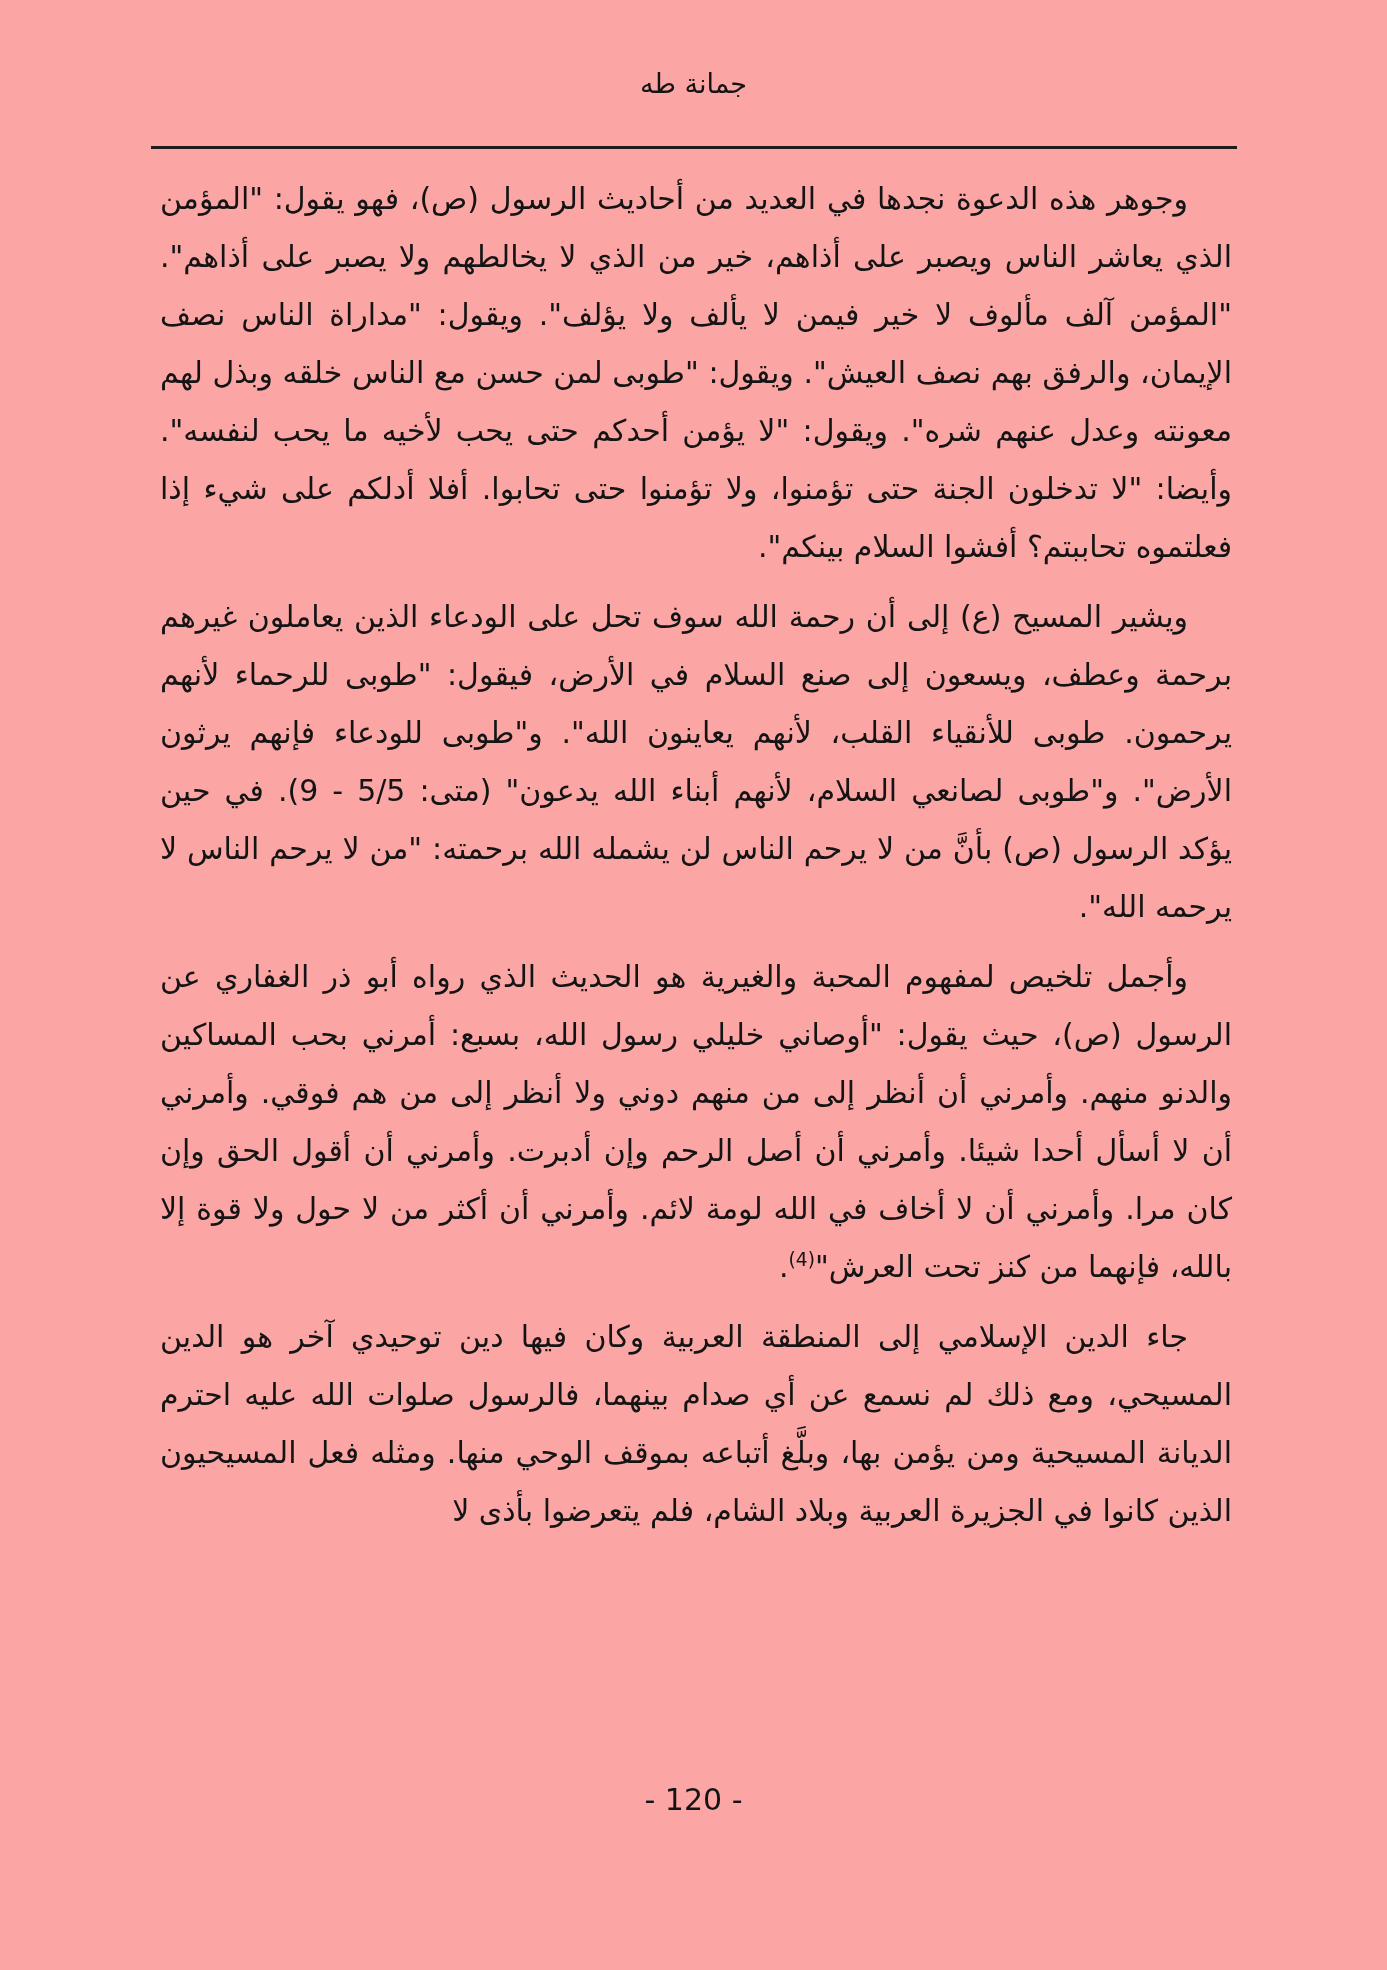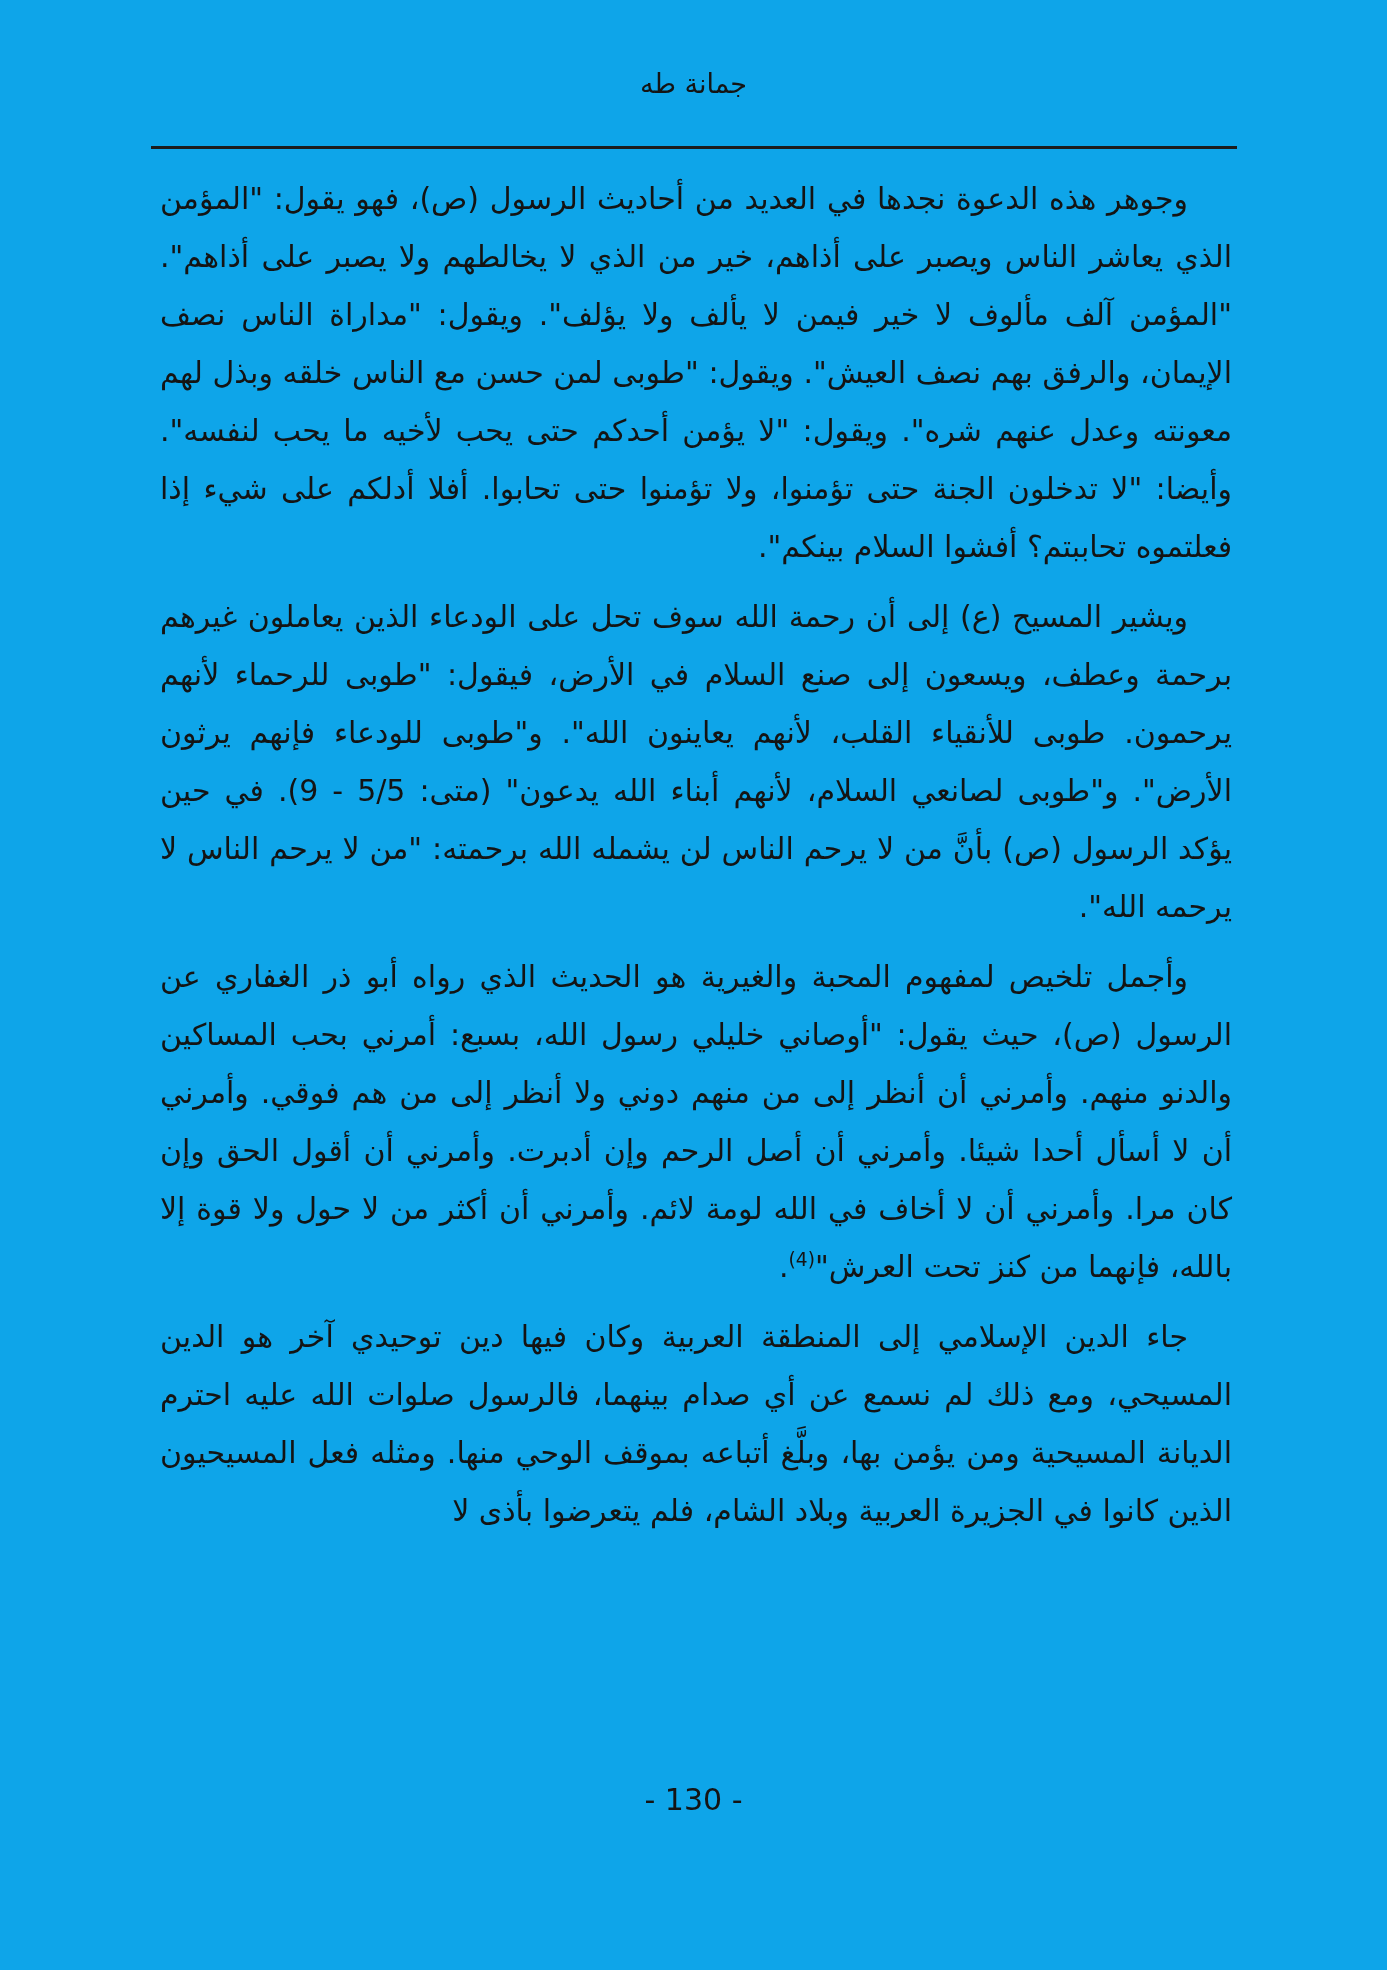--- a/index.html
+++ b/index.html
@@ -5,21 +5,21 @@
   html, body {
     margin: 0;
     padding: 0;
     background: #ffffff;
   }
   .page {
     position: relative;
     width: 1387px;
     height: 1970px;
     margin: 0 auto;
-    background: #0ea5e9;
+    background: #fca5a5;
     color: #141414;
     font-family: "DejaVu Sans", sans-serif;
     overflow: hidden;
   }
   .running-head {
     position: absolute;
     top: 68px;
     left: 0;
     right: 0;
     text-align: center;
@@ -73,15 +73,15 @@
 
   <div class="header-rule"></div>
 
   <main class="body-text">
     <p>وجوهر هذه الدعوة نجدها في العديد من أحاديث الرسول (ص)، فهو يقول: "المؤمن الذي يعاشر الناس ويصبر على أذاهم، خير من الذي لا يخالطهم ولا يصبر على أذاهم". "المؤمن آلف مألوف لا خير فيمن لا يألف ولا يؤلف". ويقول: "مداراة الناس نصف الإيمان، والرفق بهم نصف العيش". ويقول: "طوبى لمن حسن مع الناس خلقه وبذل لهم معونته وعدل عنهم شره". ويقول: "لا يؤمن أحدكم حتى يحب لأخيه ما يحب لنفسه". وأيضا: "لا تدخلون الجنة حتى تؤمنوا، ولا تؤمنوا حتى تحابوا. أفلا أدلكم على شيء إذا فعلتموه تحاببتم؟ أفشوا السلام بينكم".</p>
     <p>ويشير المسيح (ع) إلى أن رحمة الله سوف تحل على الودعاء الذين يعاملون غيرهم برحمة وعطف، ويسعون إلى صنع السلام في الأرض، فيقول: "طوبى للرحماء لأنهم يرحمون. طوبى للأنقياء القلب، لأنهم يعاينون الله". و"طوبى للودعاء فإنهم يرثون الأرض". و"طوبى لصانعي السلام، لأنهم أبناء الله يدعون" (متى: 5/5 - 9). في حين يؤكد الرسول (ص) بأنَّ من لا يرحم الناس لن يشمله الله برحمته: "من لا يرحم الناس لا يرحمه الله".</p>
     <p><span>وأجمل تلخيص لمفهوم المحبة والغيرية هو الحديث الذي رواه أبو ذر الغفاري عن الرسول (ص)، حيث يقول: "أوصاني خليلي رسول الله، بسبع: أمرني بحب المساكين والدنو منهم. وأمرني أن أنظر إلى من منهم دوني ولا أنظر إلى من هم فوقي. وأمرني أن لا أسأل أحدا شيئا. وأمرني أن أصل الرحم وإن أدبرت. وأمرني أن أقول الحق وإن كان مرا. وأمرني أن لا أخاف في الله لومة لائم. وأمرني أن أكثر من لا حول ولا قوة إلا بالله، فإنهما من كنز تحت العرش"</span><sup class="footnote-ref">(4)</sup><span>.</span></p>
     <p>جاء الدين الإسلامي إلى المنطقة العربية وكان فيها دين توحيدي آخر هو الدين المسيحي، ومع ذلك لم نسمع عن أي صدام بينهما، فالرسول صلوات الله عليه احترم الديانة المسيحية ومن يؤمن بها، وبلَّغ أتباعه بموقف الوحي منها. ومثله فعل المسيحيون الذين كانوا في الجزيرة العربية وبلاد الشام، فلم يتعرضوا بأذى لا</p>
   </main>
 
-  <div class="page-number">- 130 -</div>
+  <div class="page-number">- 120 -</div>
 
 </div>
 
 </body></html>

